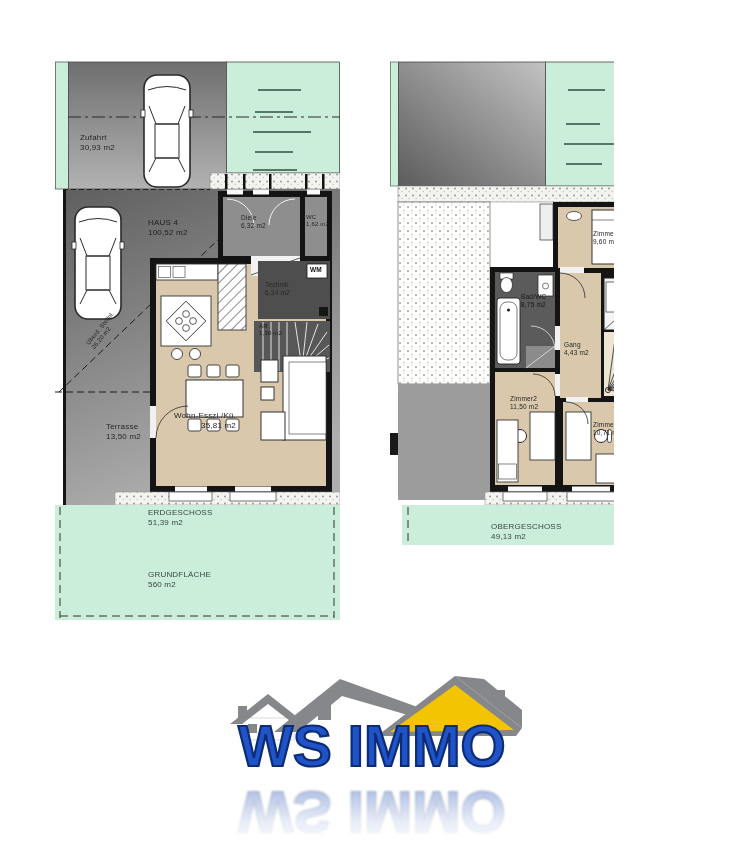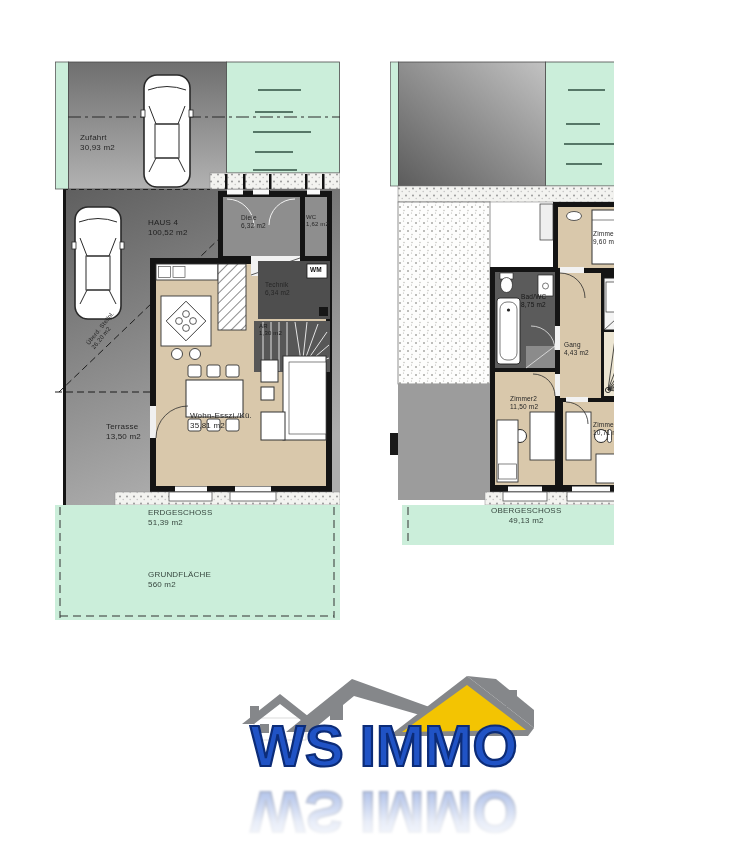--- a/index.html
+++ b/index.html
@@ -7,21 +7,21 @@
           font-family:"Liberation Sans",sans-serif;}
   .panel{position:absolute;}
   .panel>svg{position:absolute;left:0;top:0;}
   .lbl{position:absolute;font-size:8px;line-height:1.25;color:#262626;white-space:nowrap;letter-spacing:.2px;}
   .lbl.sm{font-size:6.5px;}
   .lbl.xs{font-size:6px;line-height:1.15;}
   .lbl.onGreen{color:#384840;}
   .rot{transform:rotate(-51deg);transform-origin:left top;}
   .wmTag{position:absolute;font-size:6.5px;font-weight:bold;color:#111;}
   
-  .logo{position:absolute;left:224px;top:660px;width:320px;height:188px;}
+  .logo{position:absolute;left:212px;top:660px;width:320px;height:188px;}
   .logo-roofs{position:absolute;left:10px;top:6px;width:300px;height:80px;}
   .logo-text,.logo-mirror{position:absolute;left:0;width:100%;text-align:center;
       font-size:58px;font-weight:bold;letter-spacing:0px;color:#2053c5;
       -webkit-text-stroke:2.2px #0c2c78;}
   .logo-text{top:52px;}
   .logo-mirror{top:119px;transform:scaleY(-1);opacity:.5;filter:blur(1.3px);}
   .logo-fade{position:absolute;left:0;top:120px;width:100%;height:70px;
       background:linear-gradient(180deg,rgba(255,255,255,.15) 0%,rgba(255,255,255,.8) 60%,#fff 100%);}
 </style>
 </head>
@@ -209,21 +209,21 @@
         <div>1,30 m2</div>
       </div>
     <div class="lbl xs rot" style="left:30px;top:282px;color:#1f1f1f;">
       <div>Überd. Stellpl.</div>
         <div>26,20 m2</div>
       </div>
     <div class="lbl" style="left:23px;top:362px;margin-left:28px;">
       <div>Terrasse</div>
         <div>13,50 m2</div>
       </div>
-    <div class="lbl" style="left:135px;top:351px;">
+    <div class="lbl" style="left:119px;top:351px;text-align:right;">
       <div>Wohn-Esszi./Kü.</div>
         <div>35,81 m2</div>
       </div>
     <div class="lbl onGreen" style="left:93px;top:448px;">
       <div>ERDGESCHOSS</div>
         <div>51,39 m2</div>
       </div>
     <div class="lbl onGreen" style="left:93px;top:510px;">
       <div>GRUNDFLÄCHE</div>
         <div>560 m2</div>
@@ -381,21 +381,21 @@
         <div>4,43 m2</div>
       </div>
     <div class="lbl sm" style="left:120px;top:335px;">
       <div>Zimmer2</div>
         <div>11,50 m2</div>
       </div>
     <div class="lbl sm" style="left:203px;top:361px;">
       <div>Zimmer3</div>
         <div>10,71 m2</div>
       </div>
-    <div class="lbl onGreen" style="left:101px;top:446px;text-align:center;">
+    <div class="lbl onGreen" style="left:101px;top:462px;">
       <div>OBERGESCHOSS</div>
         <div>49,13 m2</div>
       </div>
   </section>
 
   <div class="logo">
     <svg class="logo-roofs" viewBox="0 0 300 80">
       <rect x="20" y="52" width="52" height="22" fill="#fff" stroke="#d2d2d2" stroke-width="0.8"></rect>
       <polygon points="8,58 46,28 84,58 72,58 46,38 20,58" fill="#85878a"></polygon>
       <rect x="16" y="40" width="9" height="13" fill="#85878a"></rect>

